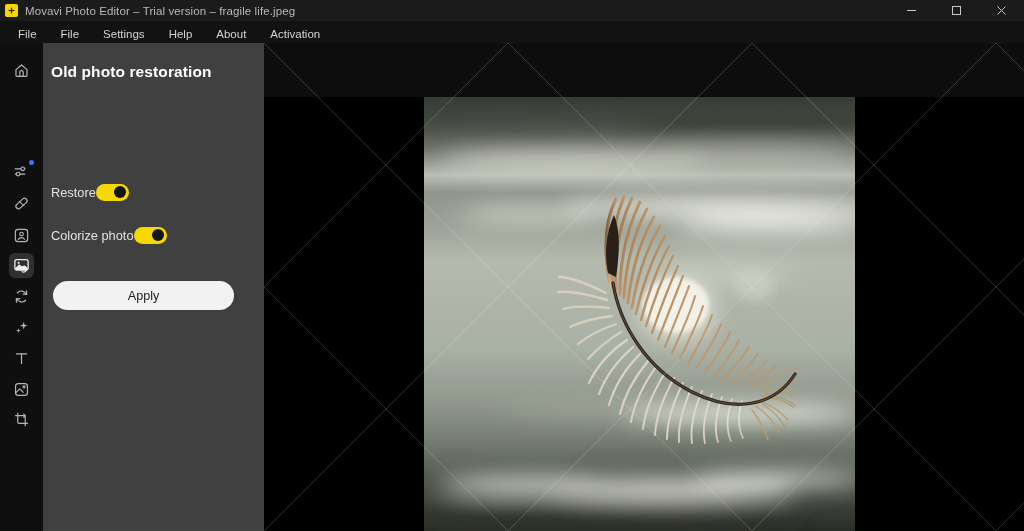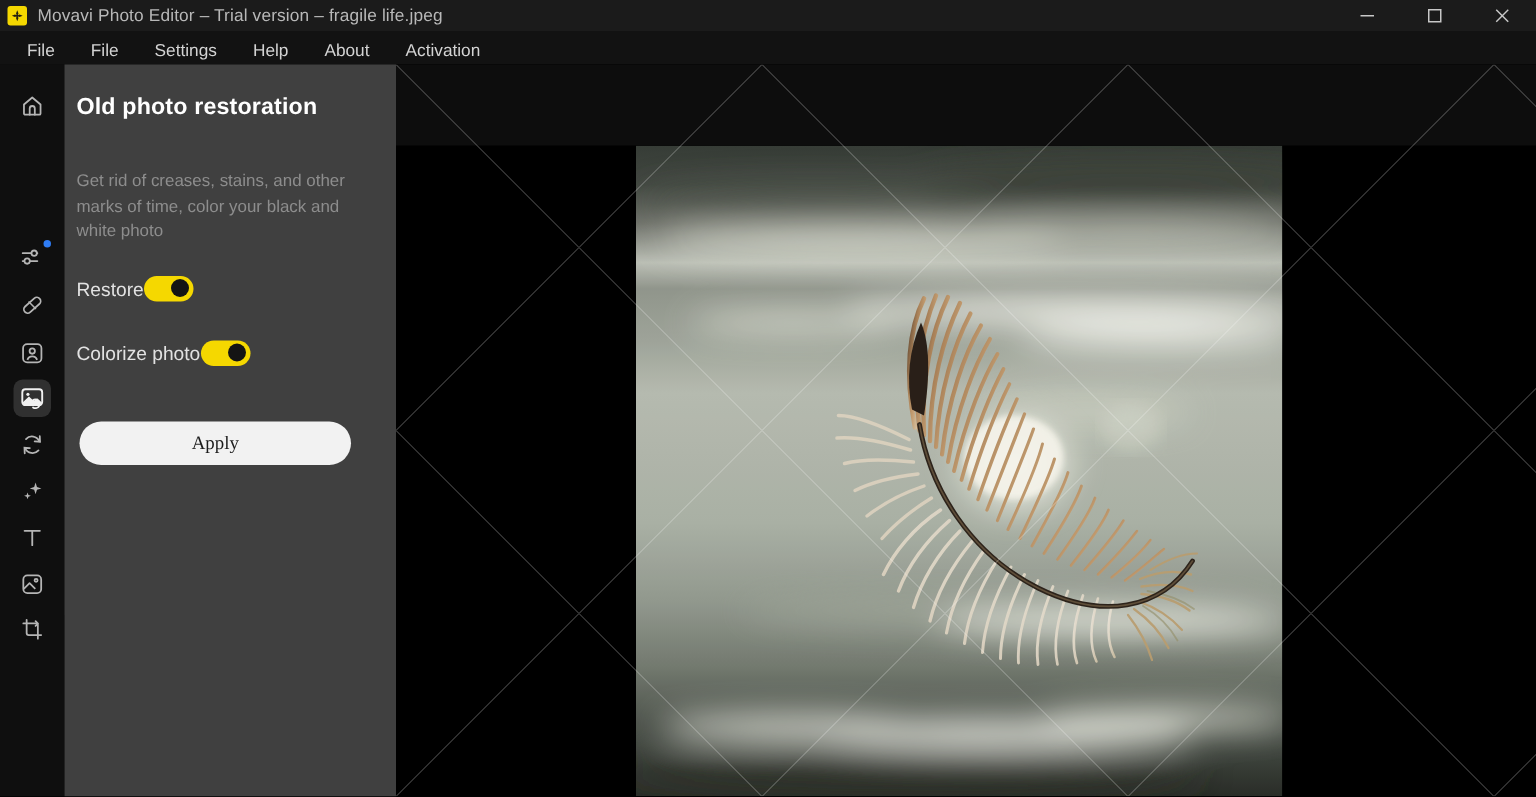--- a/index.html
+++ b/index.html
@@ -86,21 +86,21 @@
     position: relative; flex: 0 0 auto;
   }
   .switch .knob {
     position: absolute; top: 2.5px; right: 2.5px;
     width: 12px; height: 12px; border-radius: 50%; background: #141414;
   }
   .apply-btn {
     position: absolute; left: 10px; width: 181px; height: 29px;
     border-radius: 15px; background: #f2f2f2; border: none;
     display: flex; align-items: center; justify-content: center;
-    font-family: Liberation Serif, serif;
+    font-family: Liberation Sans, sans-serif;
     font-size: 12.6px; color: #1c1c1c; cursor: pointer;
   }
 
   
   .canvas {
     position: absolute; top: 43px; left: 264px;
     width: 760px; height: 488px; background: #000000; overflow: hidden;
   }
   .canvas-top-gap {
     position: absolute; top: 0; left: 0; width: 760px; height: 54px;
@@ -260,21 +260,20 @@
           <polyline points="12.6,3.6 14.5,5.5 12.6,7.4"></polyline>
         </svg>
       </span>
     </div>
 
   </div>
 
   <div class="panel">
 
     <div class="panel-title">Old photo restoration</div>
-    <div class="panel-desc">Get rid of creases, stains, and other marks of time, color your black and white photo</div>
 
     <div class="toggle-row" style="top:137px;">
       <span class="toggle-label">Restore</span>
       <span class="switch">
         <span class="knob"></span>
       </span>
     </div>
 
     <div class="toggle-row" style="top:180px;">
       <span class="toggle-label">Colorize photo</span>

